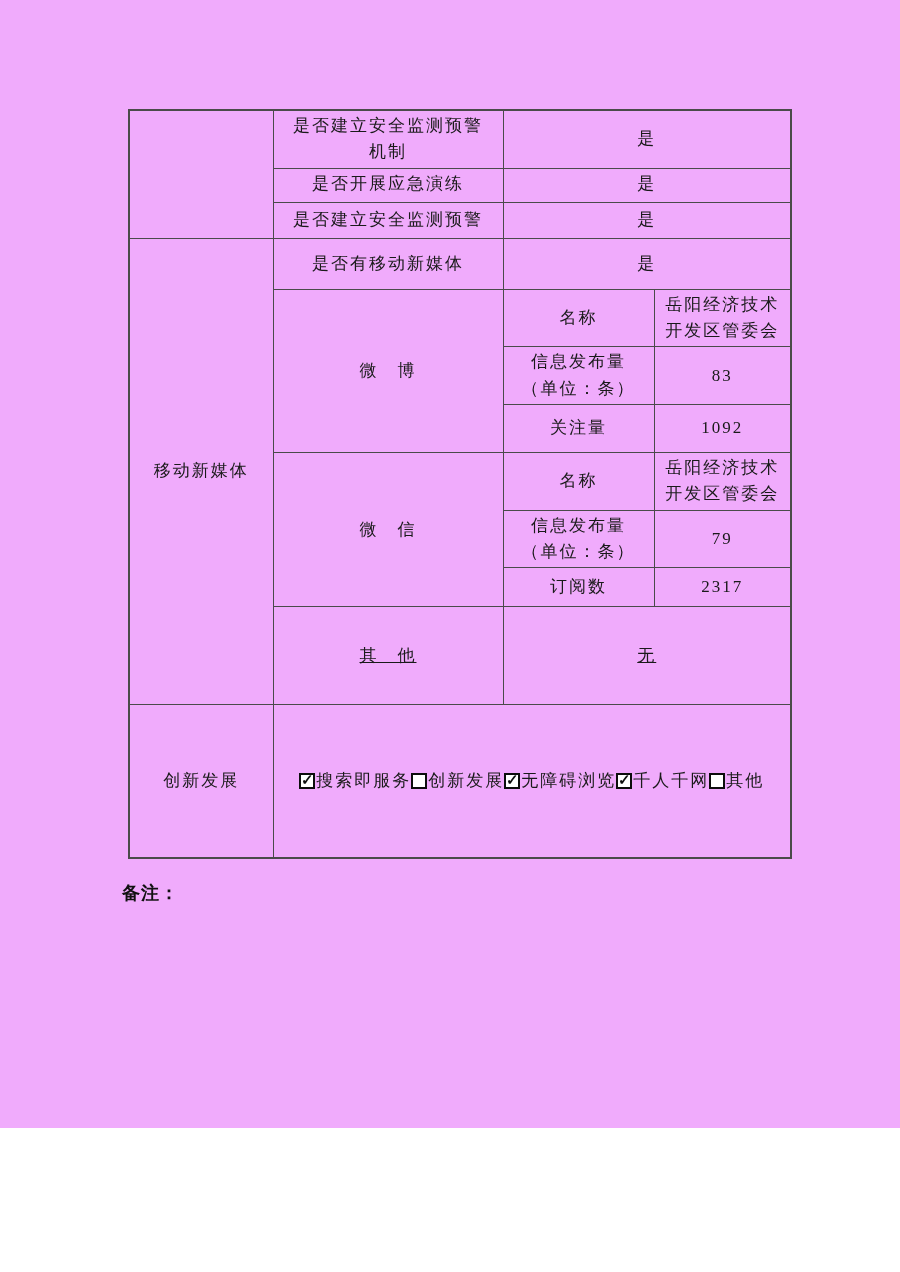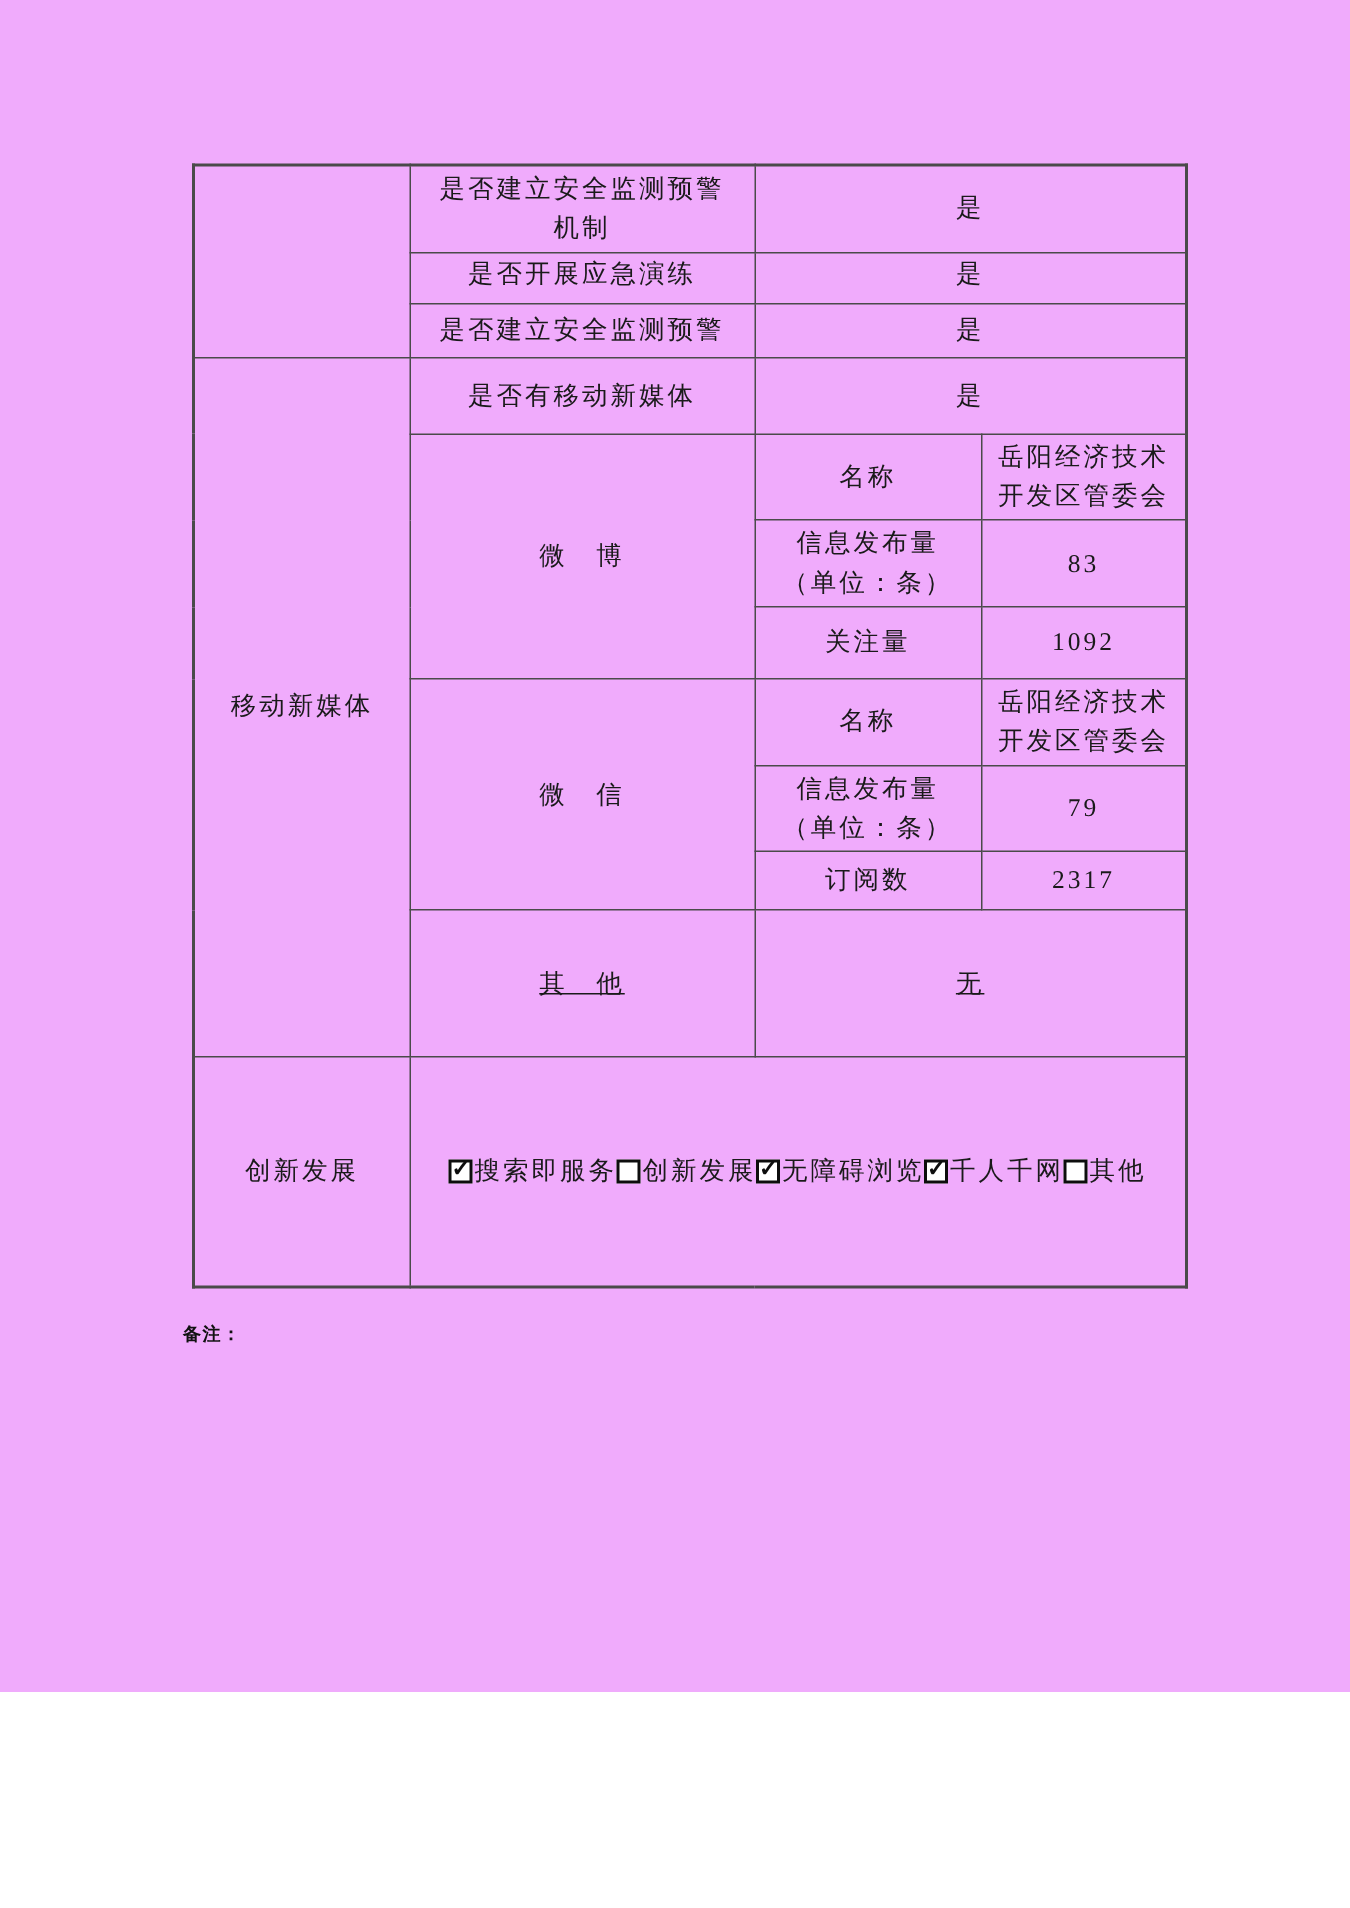--- a/index.html
+++ b/index.html
@@ -89,21 +89,21 @@
     font-weight: bold;
     line-height: 10px;
     letter-spacing: 0;
     color: #0d0d0d;
     transform: translateY(-1px);
   }
   .notes {
     position: absolute;
     left: 122px;
     top: 881px;
-    font-size: 12px;
+    font-size: 18px;
     font-weight: bold;
     letter-spacing: 1px;
     color: #111111;
   }
   .page-number {
     position: absolute;
     left: 0;
     top: 1182px;
     width: 900px;
     text-align: center;

